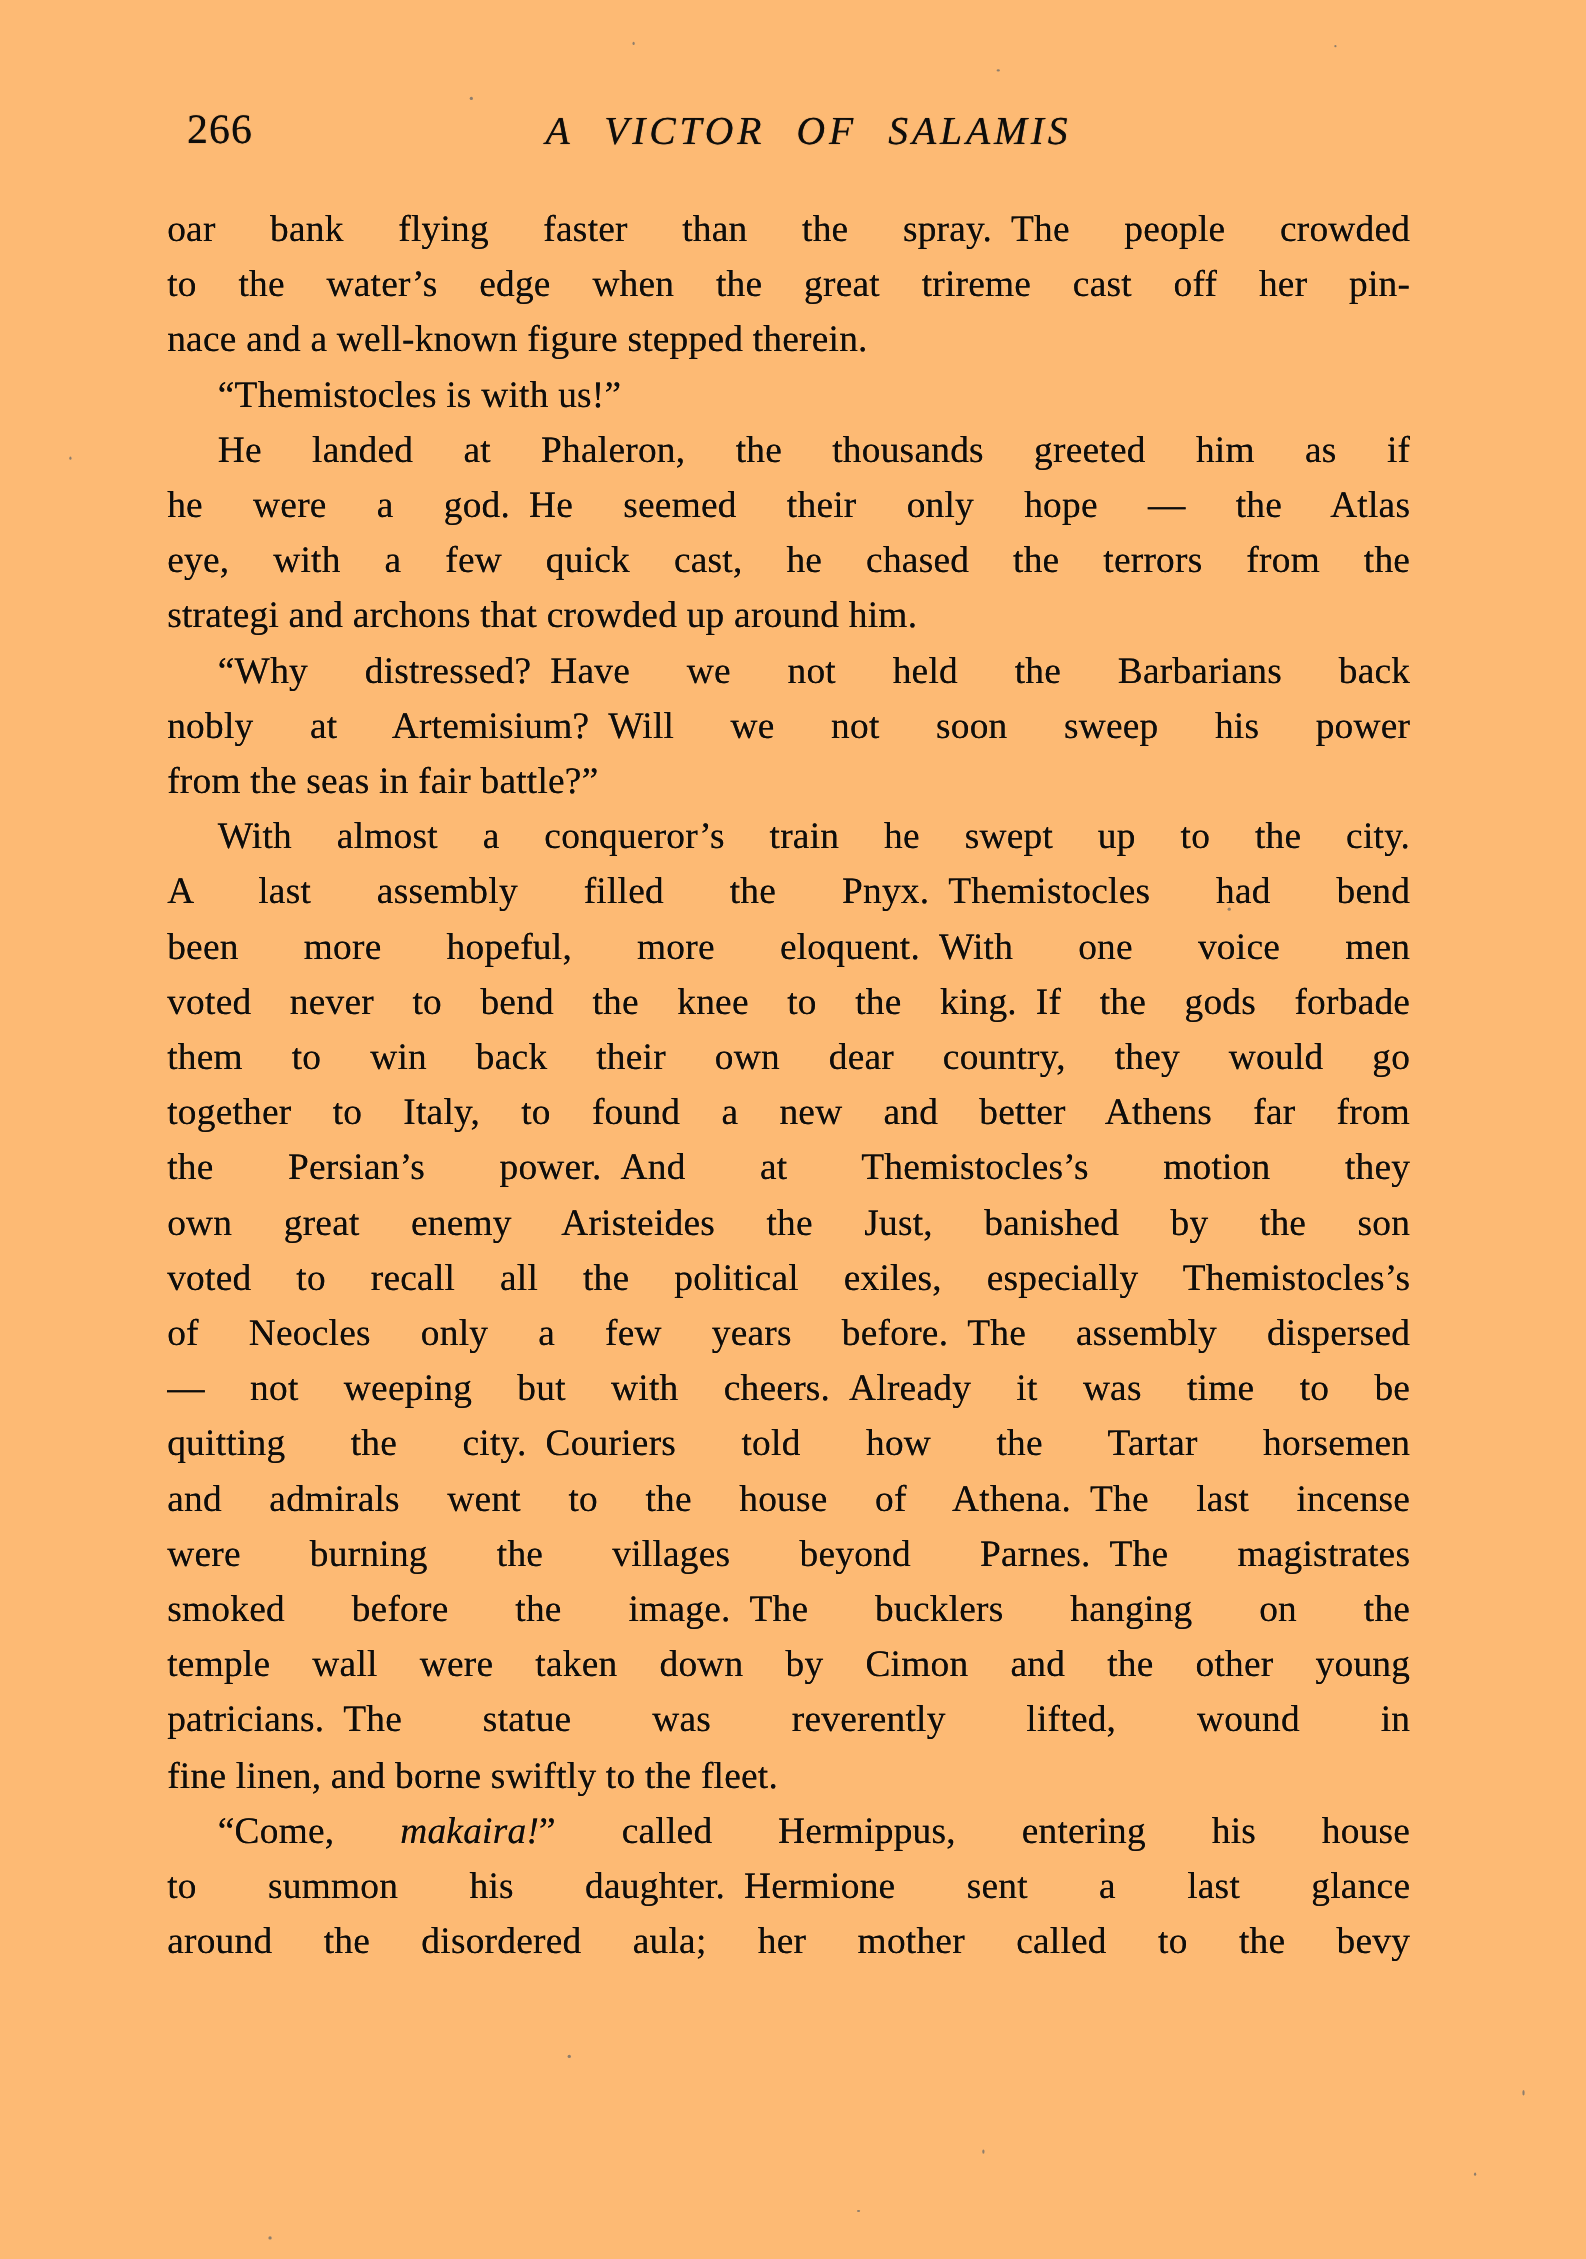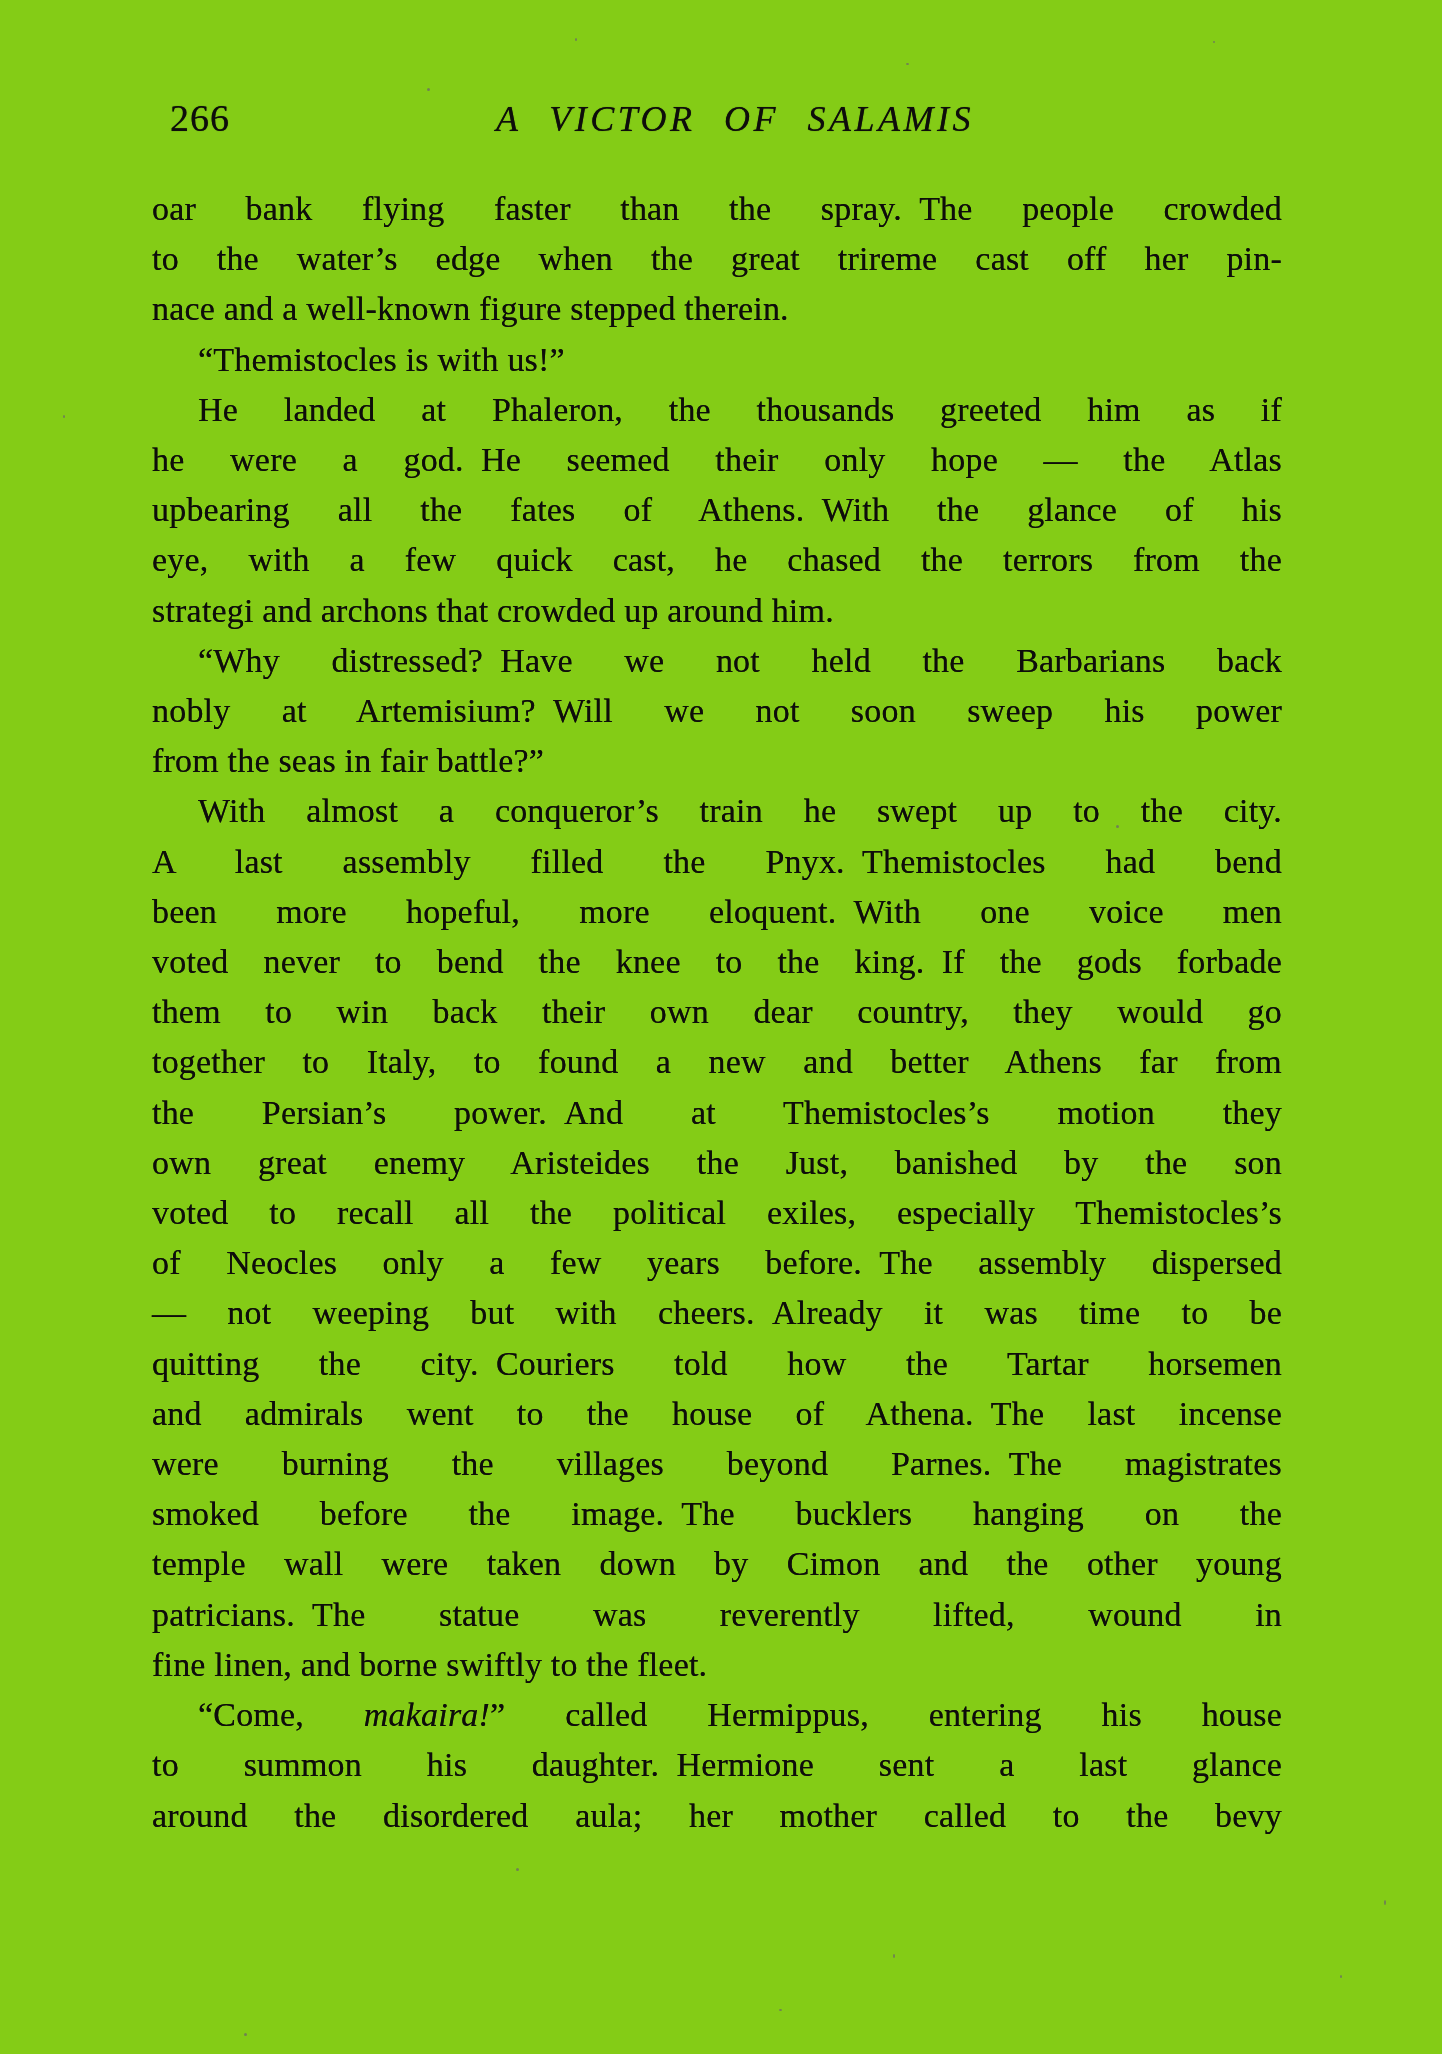--- a/index.html
+++ b/index.html
@@ -4,21 +4,21 @@
 <style>
   html, body {
     margin: 0;
     padding: 0;
     background: #ffffff;
   }
   .book-page {
     position: relative;
     width: 1442px;
     height: 2054px;
-    background: #84cc16;
+    background: #fdba74;
     overflow: hidden;
     font-family: "Liberation Serif", "DejaVu Serif", serif;
     color: #0e0d0b;
   }
   .page-header {
     position: absolute;
     left: 170px;
     top: 95px;
     width: 1130px;
     height: 46px;
@@ -82,21 +82,20 @@
     <div class="running-title">A VICTOR OF SALAMIS</div>
   </div>
 
   <div class="text-block">
       <div class="line"><span>oar bank flying faster than the spray. The people crowded</span></div>
       <div class="line"><span>to the water’s edge when the great trireme cast off her pin-</span></div>
       <div class="line no-just"><span>nace and a well-known figure stepped therein.</span></div>
       <div class="line indent no-just"><span>“Themistocles is with us!”</span></div>
       <div class="line indent"><span>He landed at Phaleron, the thousands greeted him as if</span></div>
       <div class="line"><span>he were a god. He seemed their only hope — the Atlas</span></div>
-      <div class="line"><span>upbearing all the fates of Athens. With the glance of his</span></div>
       <div class="line"><span>eye, with a few quick cast, he chased the terrors from the</span></div>
       <div class="line no-just"><span>strategi and archons that crowded up around him.</span></div>
       <div class="line indent"><span>“Why distressed? Have we not held the Barbarians back</span></div>
       <div class="line"><span>nobly at Artemisium? Will we not soon sweep his power</span></div>
       <div class="line no-just"><span>from the seas in fair battle?”</span></div>
       <div class="line indent"><span>With almost a conqueror’s train he swept up to the city.</span></div>
       <div class="line"><span>A last assembly filled the Pnyx. Themistocles had bend</span></div>
       <div class="line"><span>been more hopeful, more eloquent. With one voice men</span></div>
       <div class="line"><span>voted never to bend the knee to the king. If the gods forbade</span></div>
       <div class="line"><span>them to win back their own dear country, they would go</span></div>

